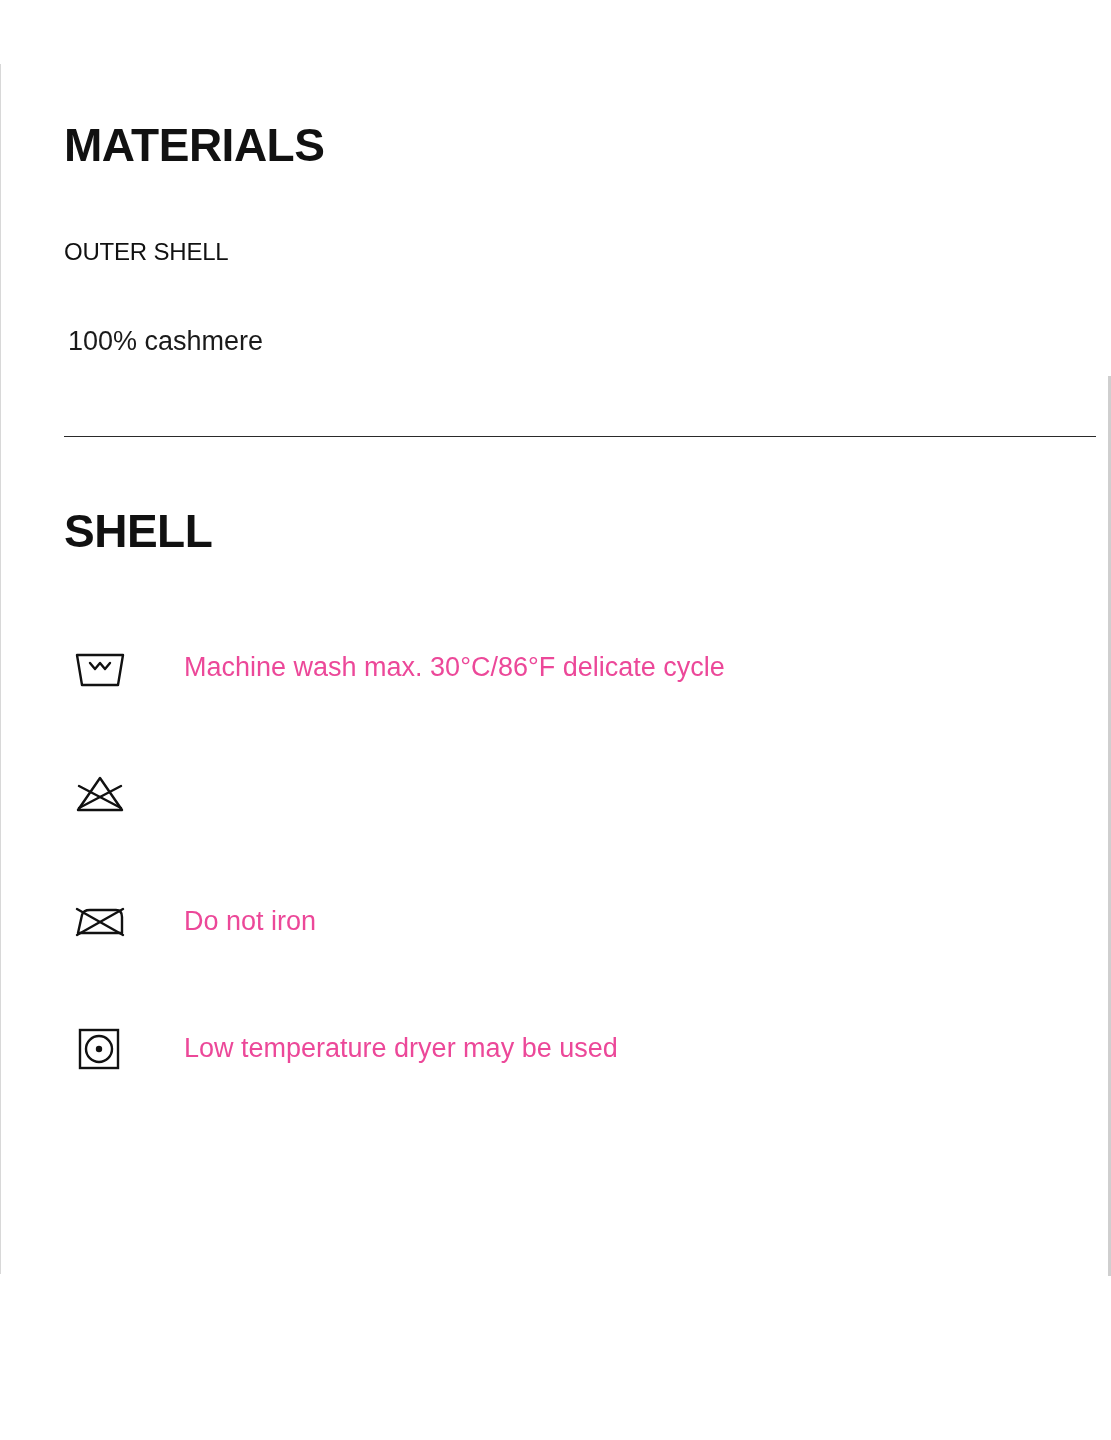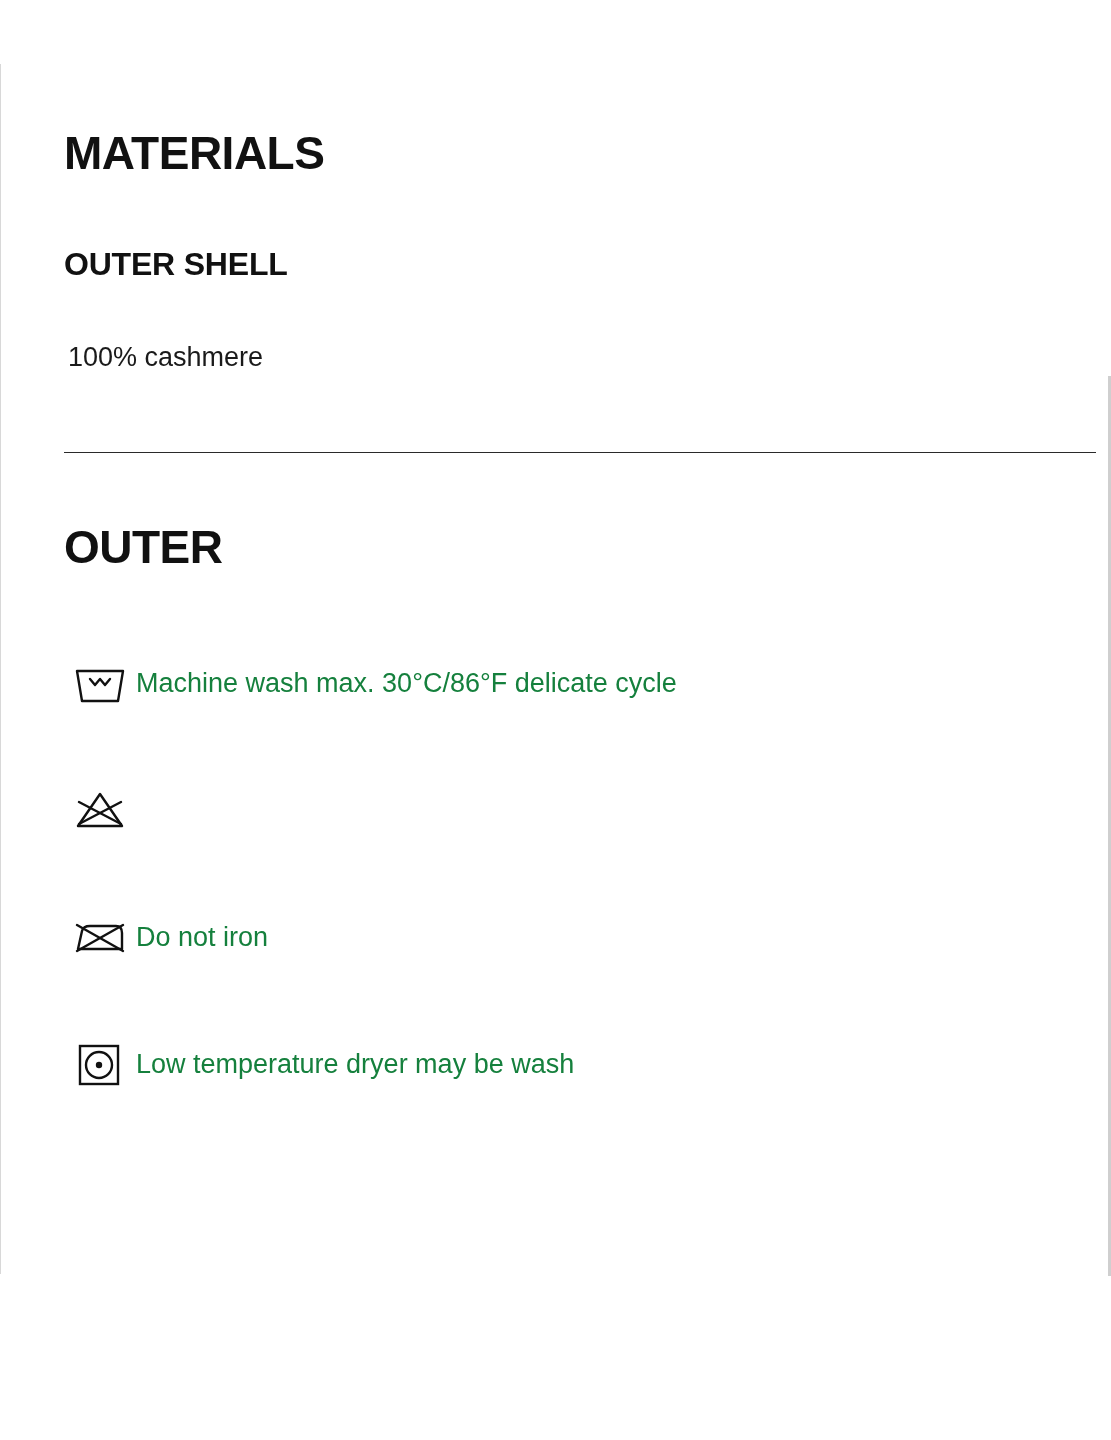--- a/index.html
+++ b/index.html
@@ -30,37 +30,37 @@
     right: 0;
     top: 376px;
     width: 3px;
     height: 900px;
     background: #cfcfcf;
   }
 
   .page {
     position: absolute;
     left: 64px;
-    top: 8px;
+    top: 0;
     width: 1040px;
   }
 
   .h1 {
     font-size: 46px;
     font-weight: 700;
     letter-spacing: -0.5px;
     line-height: 1;
     margin: 0;
     padding-top: 122px;
     color: #111111;
   }
 
   .h2 {
-    font-size: 32px;
-    font-weight: 700;
+    font-size: 24px;
+    font-weight: 400;
     letter-spacing: -0.2px;
     line-height: 1;
     margin: 0;
     padding-top: 72px;
     color: #111111;
   }
 
   .body-text {
     font-size: 27px;
     font-weight: 400;
@@ -101,21 +101,22 @@
     height: 56px;
     display: flex;
     align-items: center;
     justify-content: flex-start;
     margin-left: 8px;
   }
 
   .care-label {
     font-size: 27px;
     font-weight: 400;
-    color: #15803d;
+    color: #ec4899;
+    margin-left: 48px;
     line-height: 1.2;
   }
 
   svg { display: block; }
 </style>
 </head>
 <body>
 
 <div class="edge-left"></div>
 <div class="edge-right"></div>
@@ -123,21 +124,21 @@
 <div class="page">
 
   <h1 class="h1">MATERIALS</h1>
 
   <h2 class="h2">OUTER SHELL</h2>
 
   <p class="body-text">100% cashmere</p>
 
   <div class="divider"></div>
 
-  <h1 class="h1 care">OUTER</h1>
+  <h1 class="h1 care">SHELL</h1>
 
   <ul class="care-list">
 
     <li class="care-item">
       <span class="care-icon">
         <svg width="56" height="44" viewBox="0 0 56 44">
           <path d="M5 10 L51 10 L46 40 L10 40 Z" fill="none" stroke="#111" stroke-width="2.4" stroke-linejoin="round"></path>
           <path d="M18 18 L23 24 L28 18 L33 24 L38 18" fill="none" stroke="#111" stroke-width="2.4" stroke-linecap="round" stroke-linejoin="round"></path>
         </svg>
       </span>
@@ -167,17 +168,17 @@
 
 
     <li class="care-item">
       <span class="care-icon">
         <svg width="56" height="44" viewBox="0 0 56 44">
           <rect x="8" y="4" width="38" height="38" fill="none" stroke="#111" stroke-width="2.4"></rect>
           <circle cx="27" cy="23" r="13" fill="none" stroke="#111" stroke-width="2.4"></circle>
           <circle cx="27" cy="23" r="3.2" fill="#111"></circle>
         </svg>
       </span>
-      <span class="care-label">Low temperature dryer may be wash</span>
+      <span class="care-label">Low temperature dryer may be used</span>
     </li>
 
   </ul>
 </div>
 
 </body></html>

